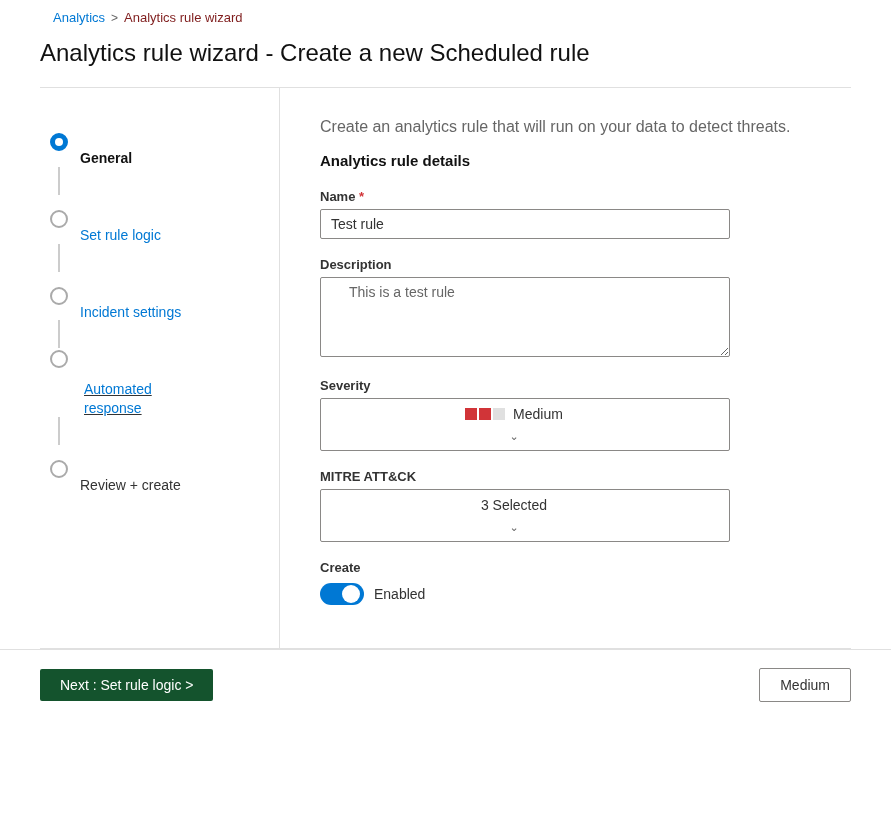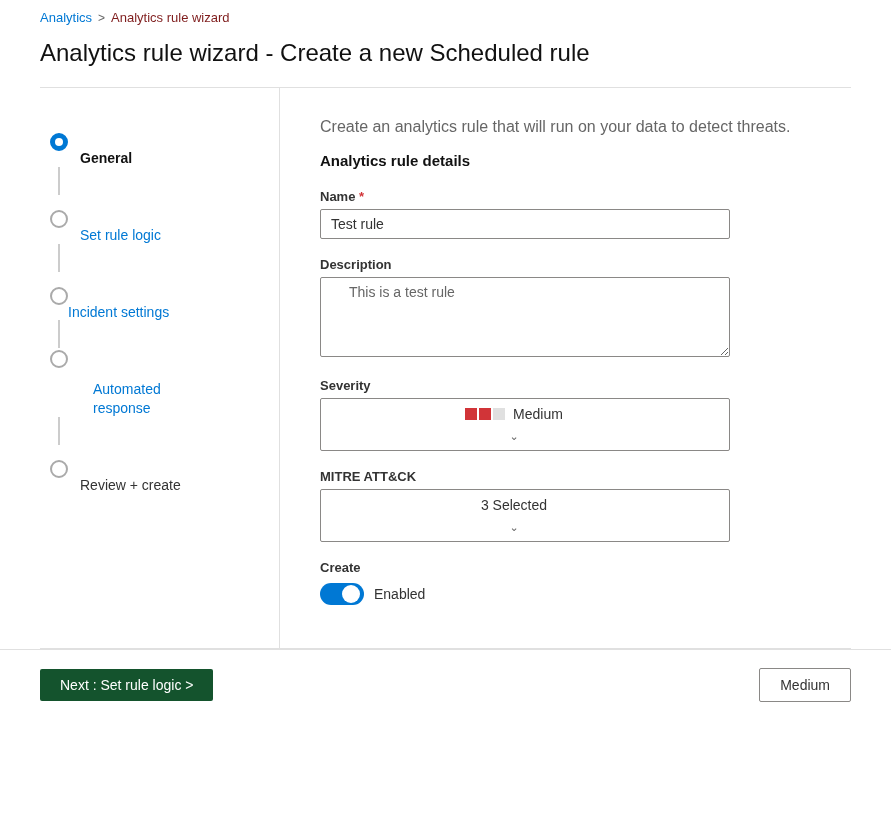--- a/index.html
+++ b/index.html
@@ -12,20 +12,21 @@
       min-height: 818px;
     }
 
     .breadcrumb {
       padding: 10px 40px 6px 40px;
       font-size: 13px;
       color: #0078d4;
       display: flex;
       align-items: center;
       gap: 6px;
+      margin-left: 13px;
     }
     .breadcrumb .separator {
       color: #666;
       font-size: 12px;
     }
     .breadcrumb .current {
       color: #7f1d1d;
     }
 
     .page-title {
@@ -339,31 +340,31 @@
         <div style="display:flex;align-items:center;gap:12px;">
           <div class="step-circle"></div>
           <span class="step-label link" style="cursor:pointer;">Set rule logic</span>
         </div>
         <div class="vert-line"></div>
       </div>
     </div>
 
     <div class="step-entry">
       <div class="step-with-line">
-        <div style="display:flex;align-items:center;gap:0;">
+        <div style="display:flex;align-items:center;gap:12px;">
           <div class="step-circle"></div>
           <span class="step-label link" style="cursor:pointer;">Incident settings</span>
         </div>
         <div class="vert-line"></div>
       </div>
     </div>
 
     <div class="step-entry">
       <div class="step-with-line">
-        <div style="display:flex;align-items:flex-start;gap:25px;">
+        <div style="display:flex;align-items:flex-start;gap:16px;text-decoration:underline;">
           <div class="step-circle" style="margin-top:2px;"></div>
           <span class="step-label link" style="cursor:pointer;line-height:1.3;">Automated<br>response</span>
         </div>
         <div class="vert-line"></div>
       </div>
     </div>
 
     <div class="step-entry">
       <div style="display:flex;align-items:center;gap:12px;">
         <div class="step-circle"></div>

